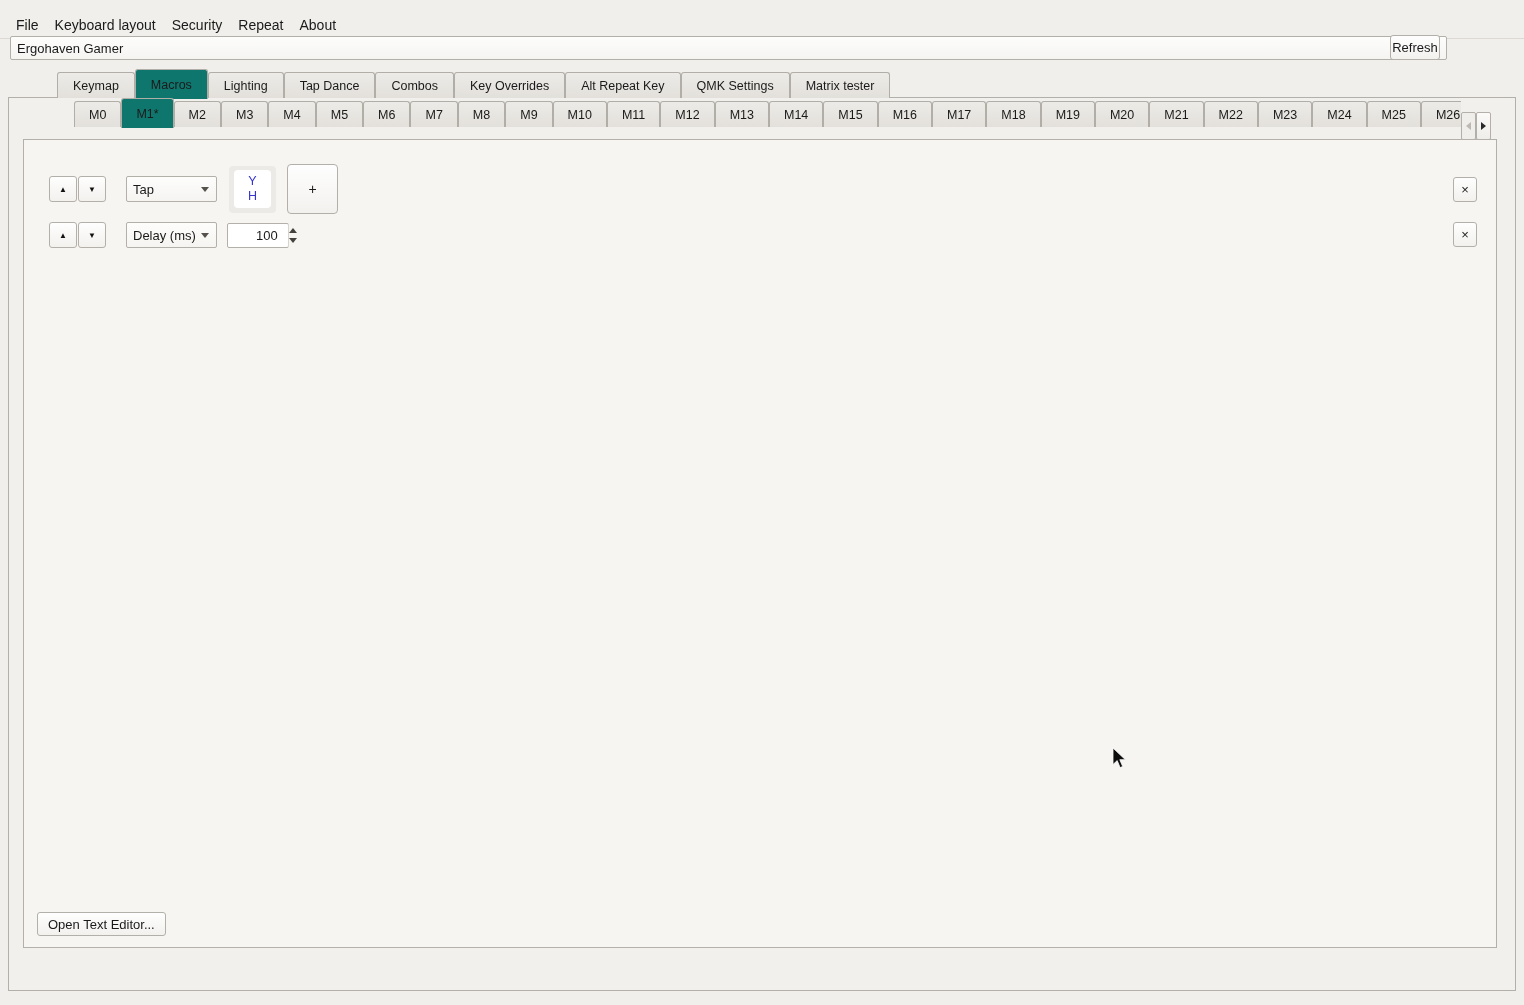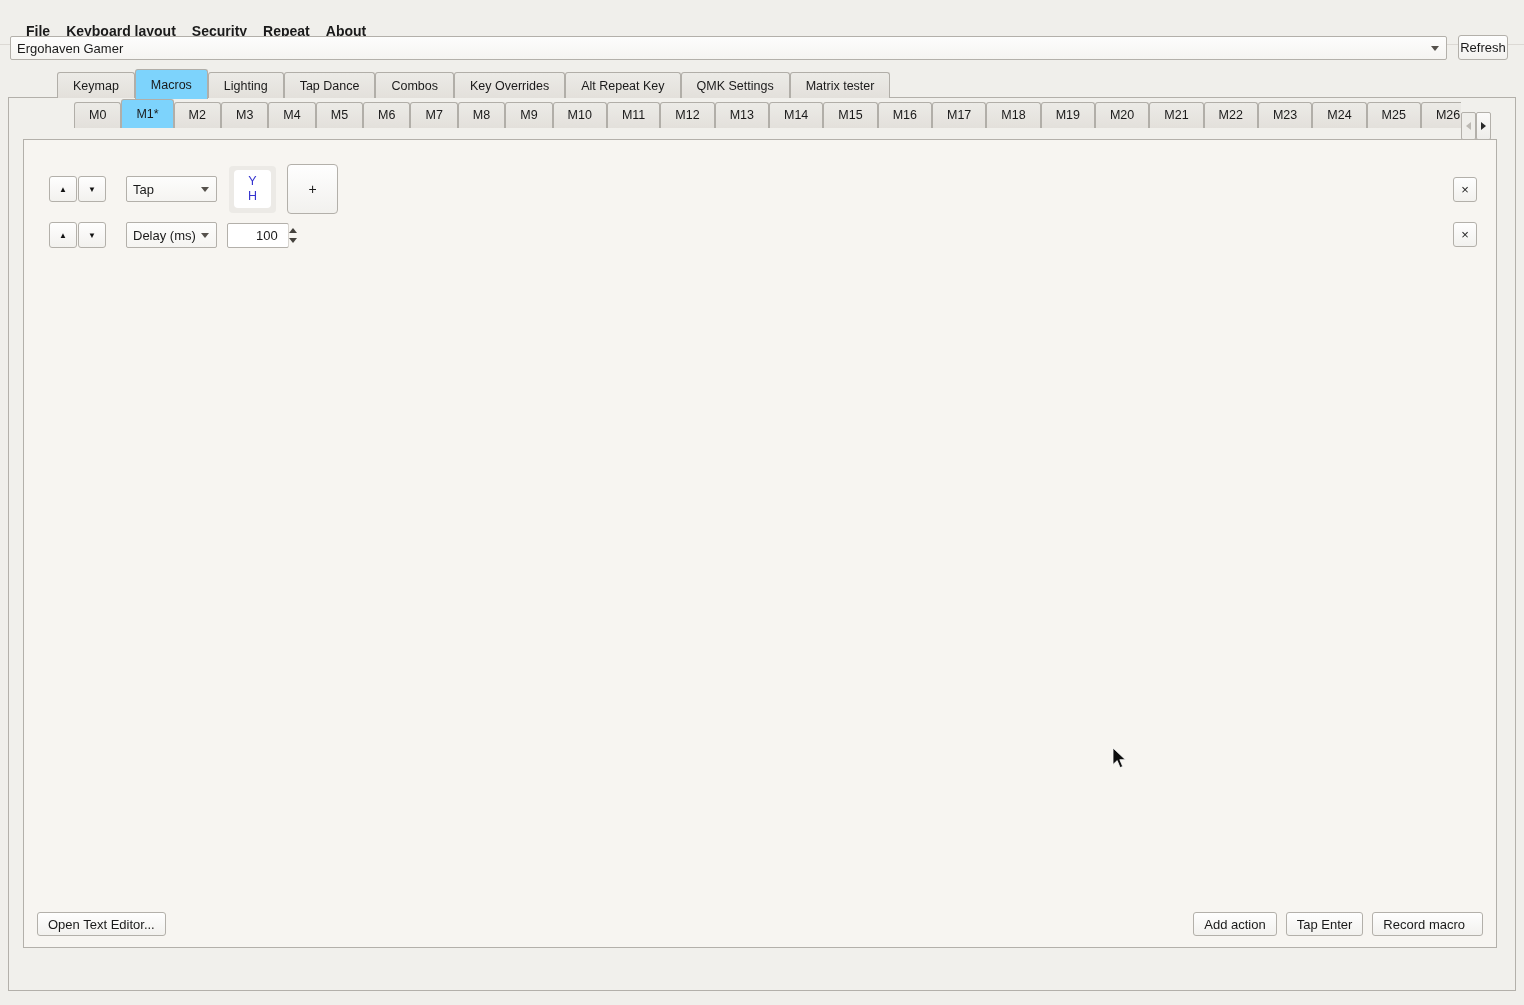--- a/index.html
+++ b/index.html
@@ -6,23 +6,23 @@
   html,body { width:1524px; height:1005px; }
   body {
     position: relative;
     background: #f0efeb;
     font-family: "Liberation Sans", sans-serif;
     color: #1a1a1a;
     overflow: hidden;
   }
   
   .menubar {
-    position:absolute; left:0; top:18px; width:1524px; height:27px;
-    display:flex; align-items:center; padding-left:18px;
-    border-bottom:1px solid #dcd9d4; background:#f0efeb;font-weight:bold;
+    position:absolute; left:0; top:12px; width:1524px; height:27px;
+    display:flex; align-items:center; padding-left:8px;
+    border-bottom:1px solid #dcd9d4; background:#f0efeb;
   }
   .menubar .menu-item {
     padding:0 8px; font-size:14px; line-height:26px; cursor:default;
   }
   
   .combo {
     background:linear-gradient(180deg,#fdfdfc,#f5f4f1);
     border:1px solid #b3b0aa; border-radius:2px;
     display:flex; align-items:center; font-size:13px;justify-content:center;
   }
@@ -31,32 +31,32 @@
     width:0; height:0; border-left:4px solid transparent; border-right:4px solid transparent;
     border-top:5px solid #55514b; margin-right:7px; flex:0 0 auto;
   }
   .device-combo { position:absolute; left:10px; top:36px; width:1437px; height:24px; }
   .btn {
     background:linear-gradient(180deg,#fefefe,#f2f1ee);
     border:1px solid #b3b0aa; border-radius:3px;
     display:flex; align-items:center; justify-content:center;
     font-size:13px; color:#1a1a1a; cursor:default; white-space:nowrap;
   }
-  .refresh-btn { position:absolute; left:1458px; top:35px; width:50px; height:25px; }
-  
-  .tabbar { position:absolute; display:flex; align-items:center; z-index:3; white-space:nowrap;padding-left:47px; }
+  .refresh-btn { position:absolute; left:1390px; top:35px; width:50px; height:25px; }
+  
+  .tabbar { position:absolute; display:flex; align-items:flex-start; z-index:3; white-space:nowrap;padding-left:47px; }
   .tab {
     height:26px; padding:0 15px; font-size:12.5px;
     display:inline-flex; align-items:center; flex:0 0 auto;
     background:linear-gradient(180deg,#ecebe7,#e3e0db);
     border:1px solid #b1aea8; border-bottom:none;
     border-top-left-radius:3px; border-top-right-radius:3px; cursor:default;
   }
   .tab.selected {
-    height:30px; background:#7dd3fc; margin-bottom:-1px; position:relative; z-index:4;
+    height:30px; background:#0f766e; margin-bottom:-1px; position:relative; z-index:4;
   }
   .main-tabbar { left:10px; top:69px; height:29px; }
   .pane {
     position:absolute; left:8px; top:97px; width:1508px; height:894px;
     border:1px solid #b3b0aa; background:#f1f0ec; z-index:1;
   }
   .macro-tabbar { left:27px; top:98px; height:30px; max-width:1434px; overflow:hidden; }
   .macro-tabbar .tab { padding:0 14px; font-size:12.5px; }
   .tab-scroller {
     position:absolute; top:112px; height:28px; display:flex; z-index:5;
@@ -244,28 +244,20 @@
         <span class="spin-up"></span>
         <span class="spin-down"></span>
       </div>
     </div>
   </div>
   <div class="btn remove-btn remove-row2">
       <span>×</span>
     </div>
 
   <div class="btn open-editor-btn">Open Text Editor...</div>
-  <div class="editor-actions">
-    <div class="btn">Add action</div>
-    <div class="btn">Tap Enter</div>
-    <div class="btn record-btn">
-      <span>Record macro</span>
-      <span class="arrow-down"></span>
-    </div>
-  </div>
 </div>
 
 <div class="memory-text">Memory used by macros: 131/5669</div>
 <div class="btn save-btn">Save</div>
 <div class="btn revert-btn">Revert</div>
 
 <svg class="cursor" width="15" height="22" viewBox="0 0 15 22">
   <path d="M1,1 L1,17.5 L5.2,13.6 L8.1,20.6 L10.7,19.5 L7.8,12.7 L13.4,12.7 Z" fill="#0d0d0d" stroke="#fdfdfd" stroke-width="0.8"></path>
 </svg>
 

